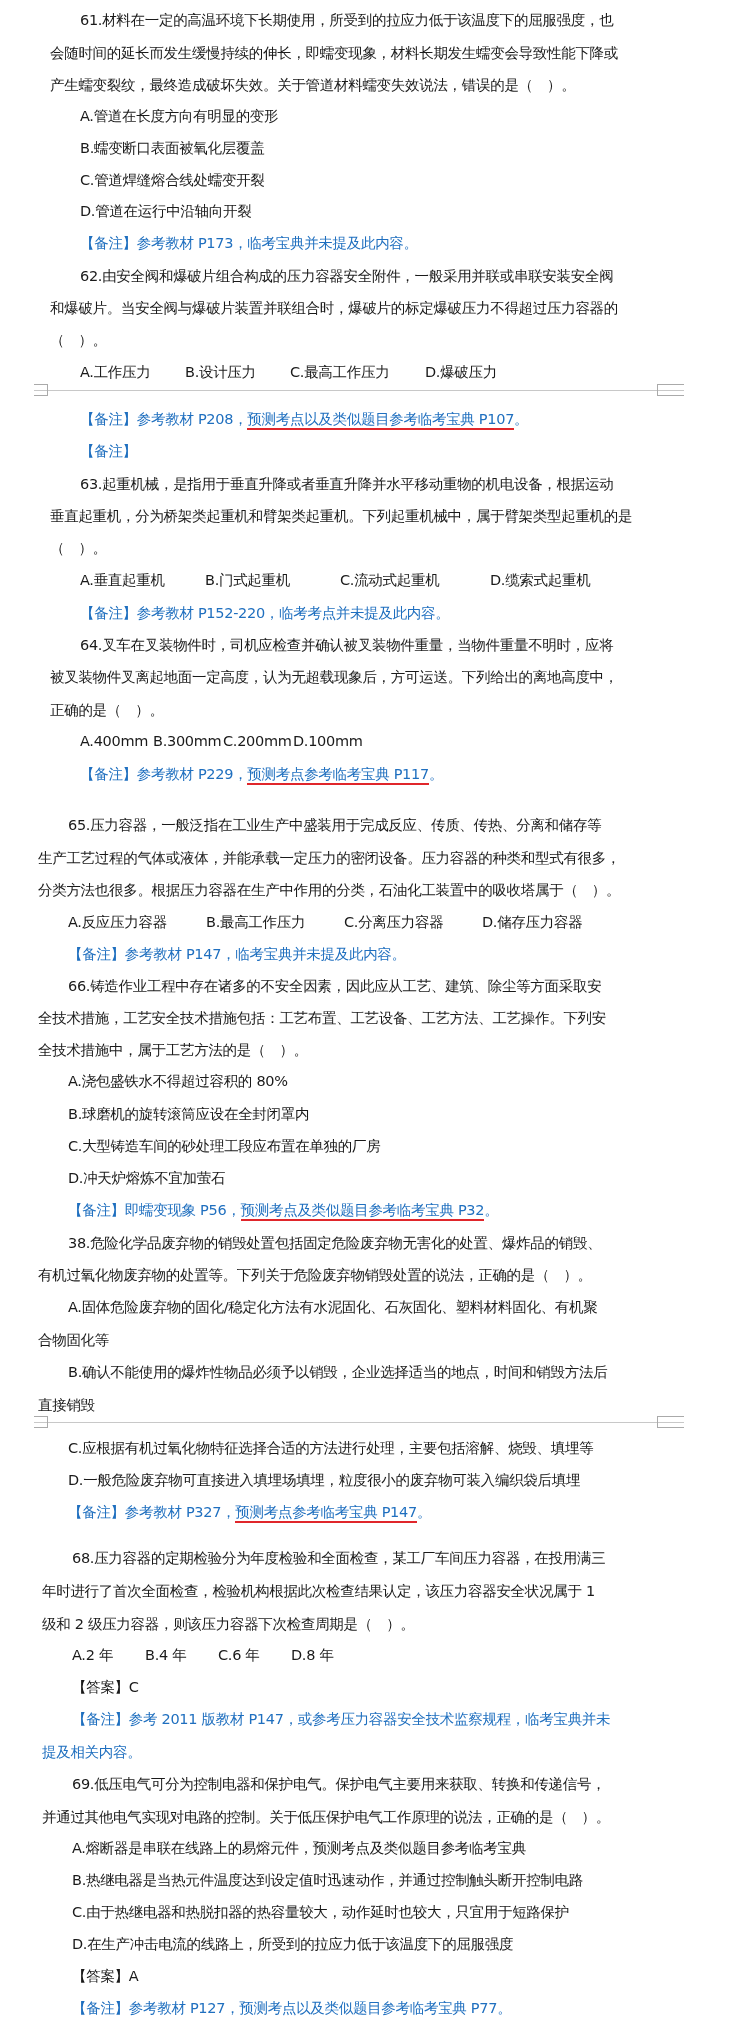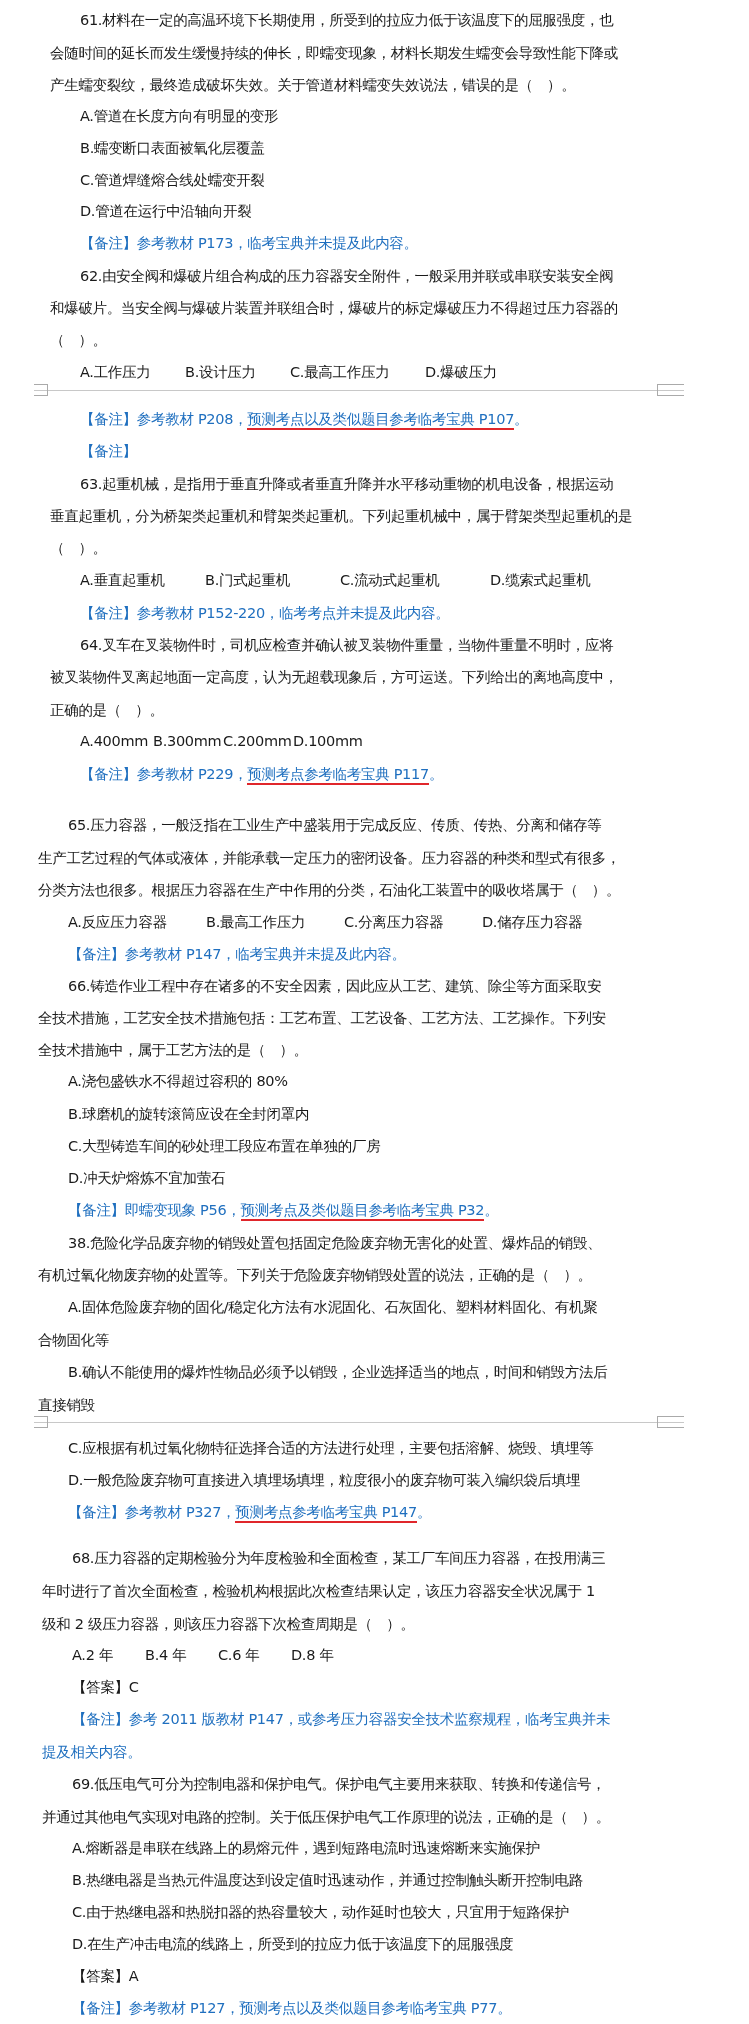--- a/index.html
+++ b/index.html
@@ -127,21 +127,21 @@
       <span style="width:73px">A.2 年</span><span style="width:73px">B.4 年</span><span style="width:73px">C.6 年</span><span>D.8 年</span>
     </div>
     <div class="line" style="left:72px;top:1677px">【答案】C</div>
     <div class="line note" style="left:72px;top:1709px">【备注】参考 2011 版教材 P147，或参考压力容器安全技术监察规程，临考宝典并未</div>
     <div class="line note" style="left:42px;top:1742px">提及相关内容。</div>
   </div>
 
   <div>
     <div class="line" style="left:72px;top:1774px">69.低压电气可分为控制电器和保护电气。保护电气主要用来获取、转换和传递信号，</div>
     <div class="line" style="left:42px;top:1807px">并通过其他电气实现对电路的控制。关于低压保护电气工作原理的说法，正确的是（　）。</div>
-    <div class="line" style="left:72px;top:1838px">A.熔断器是串联在线路上的易熔元件，遇到短路电流时迅速熔断来实施保护</div>
+    <div class="line" style="left:72px;top:1838px">A.熔断器是串联在线路上的易熔元件，预测考点及类似题目参考临考宝典</div>
     <div class="line" style="left:72px;top:1870px">B.热继电器是当热元件温度达到设定值时迅速动作，并通过控制触头断开控制电路</div>
     <div class="line" style="left:72px;top:1902px">C.由于热继电器和热脱扣器的热容量较大，动作延时也较大，只宜用于短路保护</div>
     <div class="line" style="left:72px;top:1934px">D.在生产冲击电流的线路上，所受到的拉应力低于该温度下的屈服强度</div>
     <div class="line" style="left:72px;top:1966px">【答案】A</div>
     <div class="line note" style="left:72px;top:1998px">【备注】参考教材 P127，预测考点以及类似题目参考临考宝典 P77。</div>
   </div>
 
 </div>
 
 </body></html>

